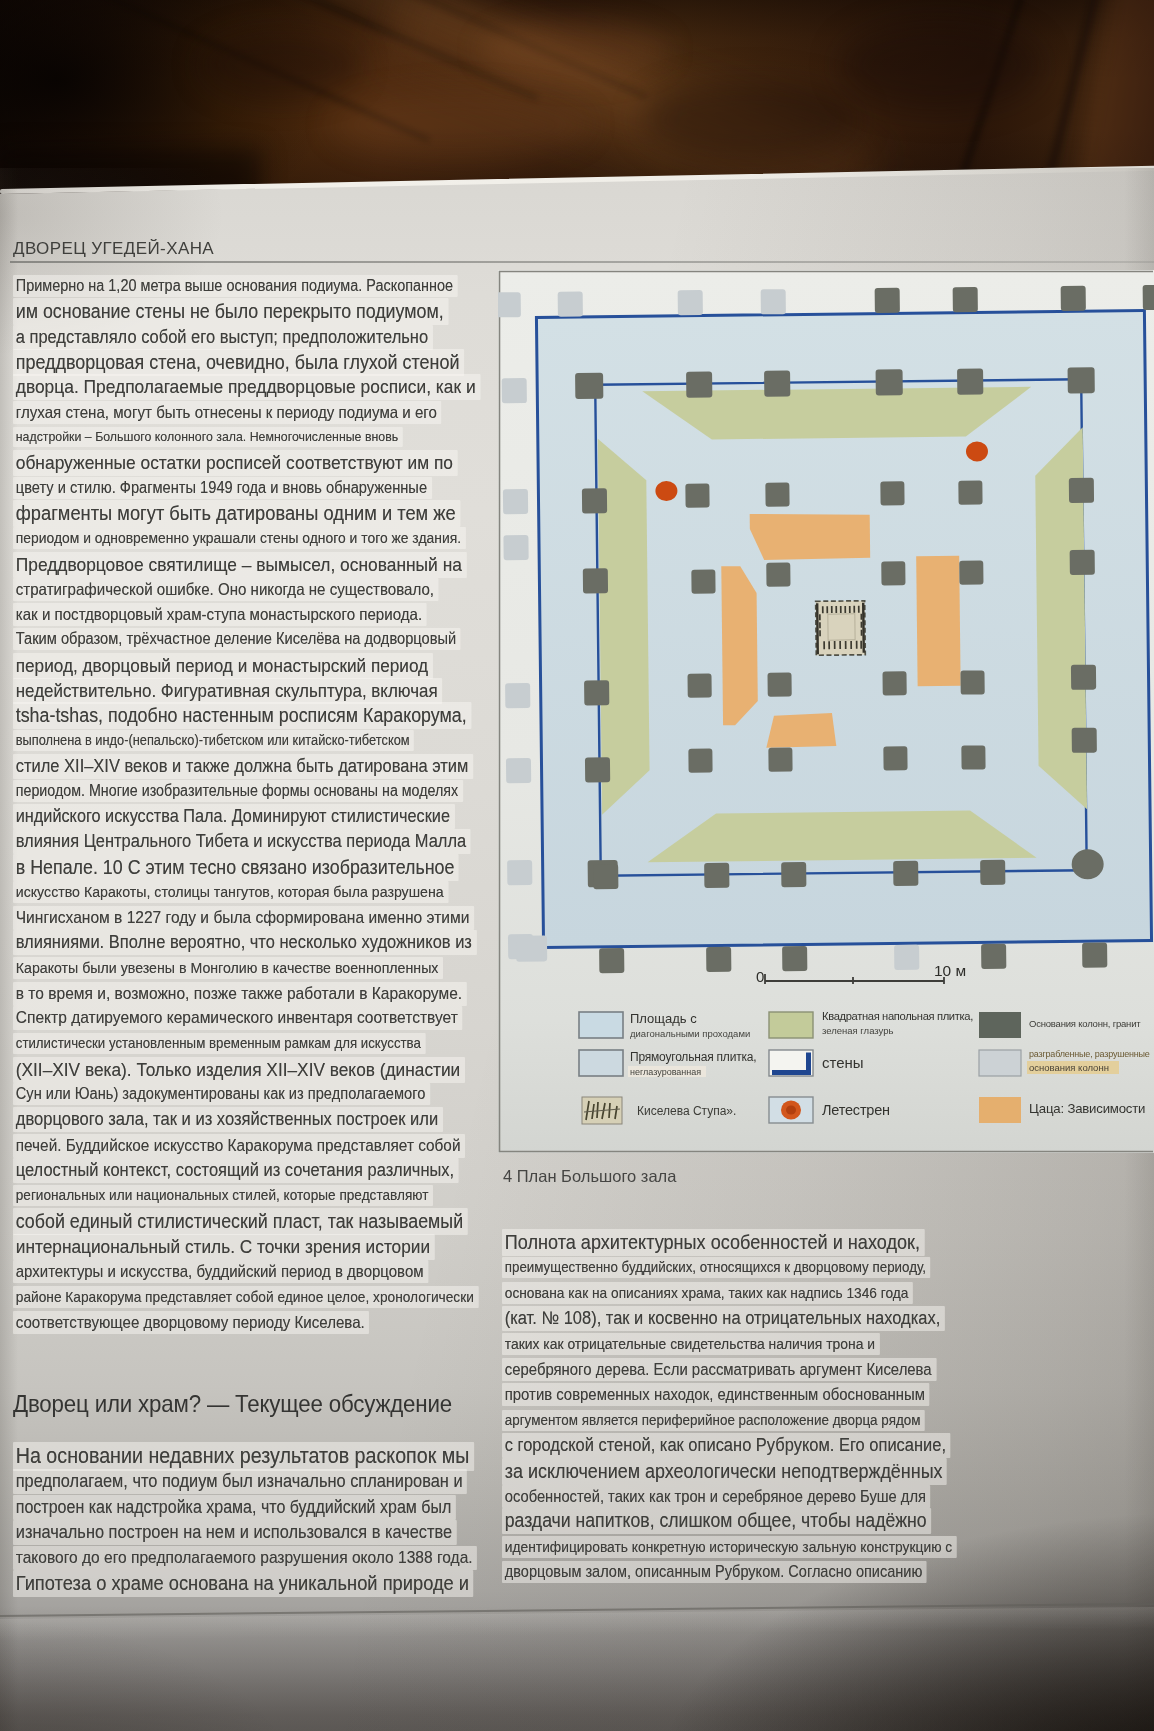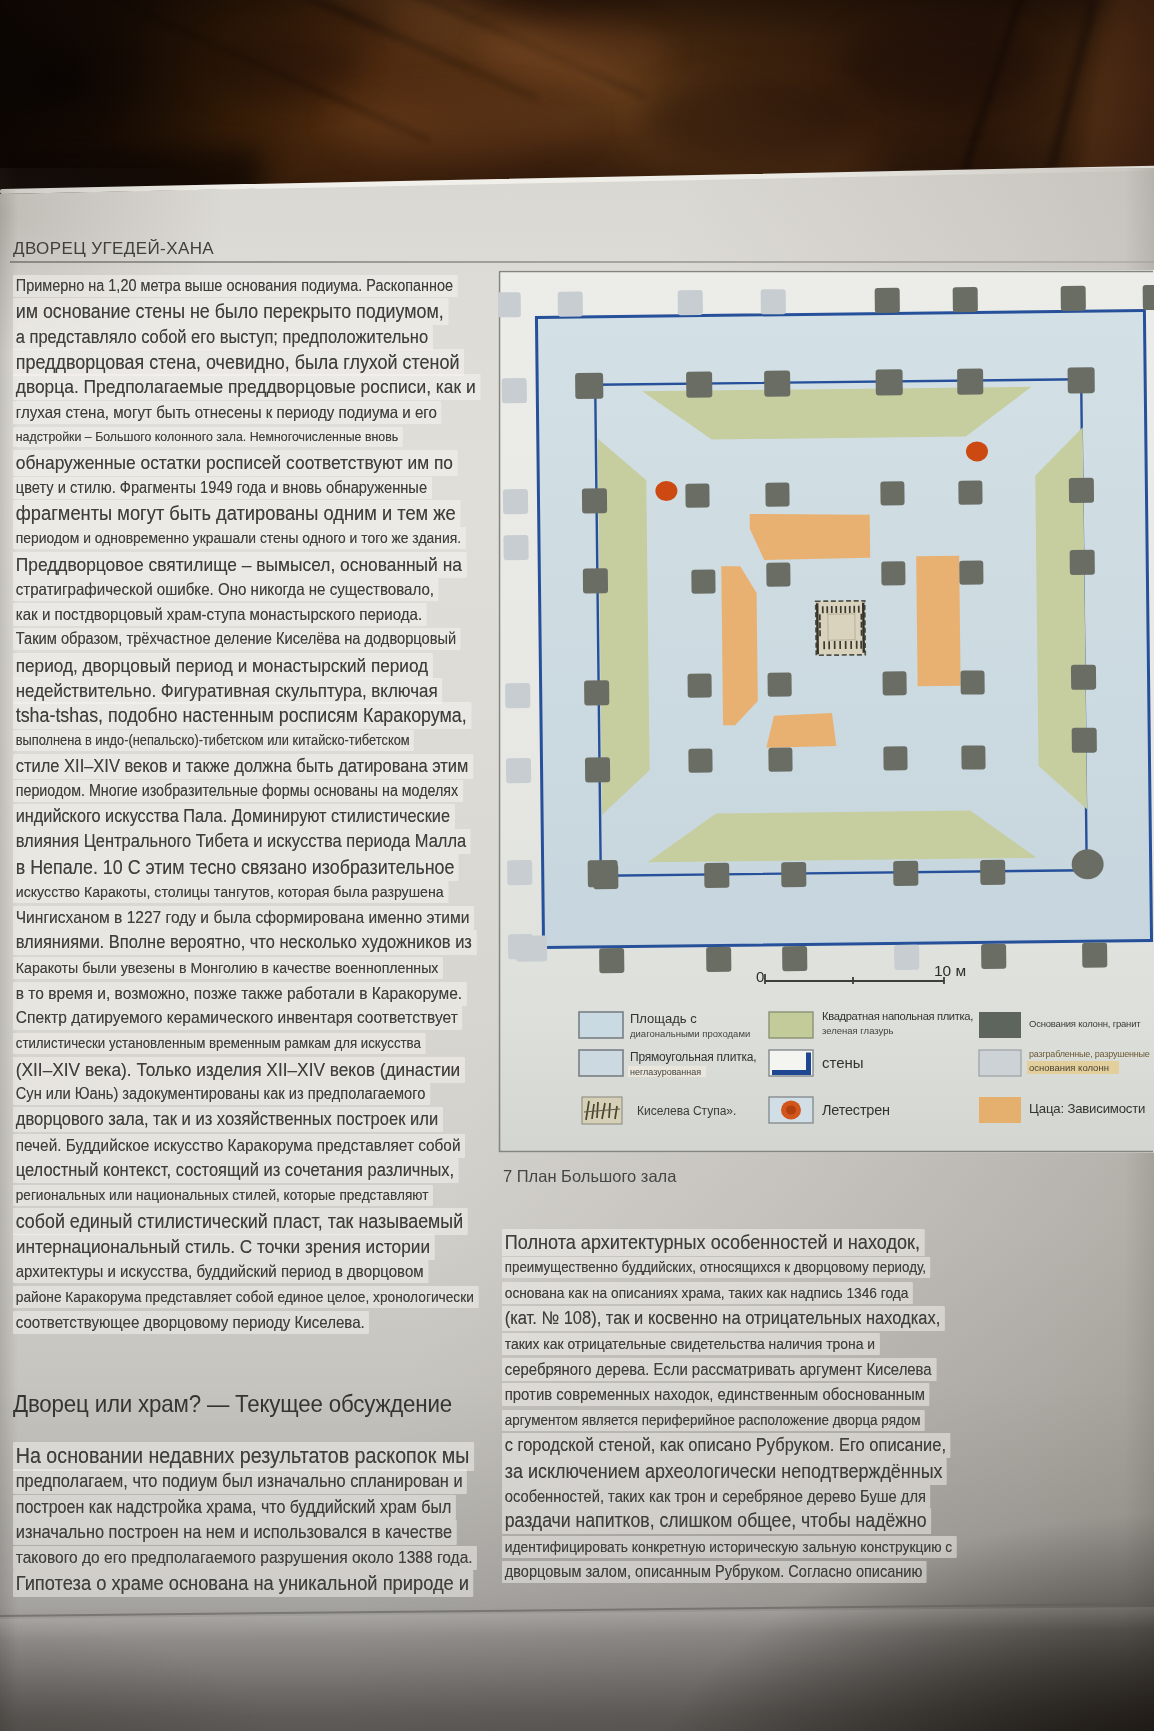--- a/index.html
+++ b/index.html
@@ -366,21 +366,21 @@
       <ellipse cx="293" cy="840" rx="5" ry="4.5" fill="#b23f0e"></ellipse>
     </g>
 
 <text x="324" y="845" font-family="Liberation Sans, sans-serif" font-size="14.5" letter-spacing="-0.2" fill="#33332f">Летестрен</text>
 
 <rect x="481" y="827" width="42" height="26" fill="#e5af6e"></rect>
 
 <text x="531" y="843" font-family="Liberation Sans, sans-serif" font-size="13.2" letter-spacing="-0.2" fill="#33332f">Цаца: Зависимости</text>
 </svg>
 
-<div style="position:absolute;left:503px;top:1167px;font-size:16.5px;color:#454543;">7 План Большого зала</div>
+<div style="position:absolute;left:503px;top:1167px;font-size:16.5px;color:#454543;">4 План Большого зала</div>
 
 <div>
 
 <div class="tl" style="left:502px;top:1231px;font-size:19.8px;"><span class="hl">Полнота архитектурных особенностей и находок,</span></div>
 
 <div class="tl" style="left:502px;top:1259px;font-size:14.6px;"><span class="hl">преимущественно буддийских, относящихся к дворцовому периоду,</span></div>
 
 <div class="tl" style="left:502px;top:1284px;font-size:15.0px;"><span class="hl">основана как на описаниях храма, таких как надпись 1346 года</span></div>
 
 <div class="tl" style="left:502px;top:1308px;font-size:18.0px;"><span class="hl">(кат. № 108), так и косвенно на отрицательных находках,</span></div>

